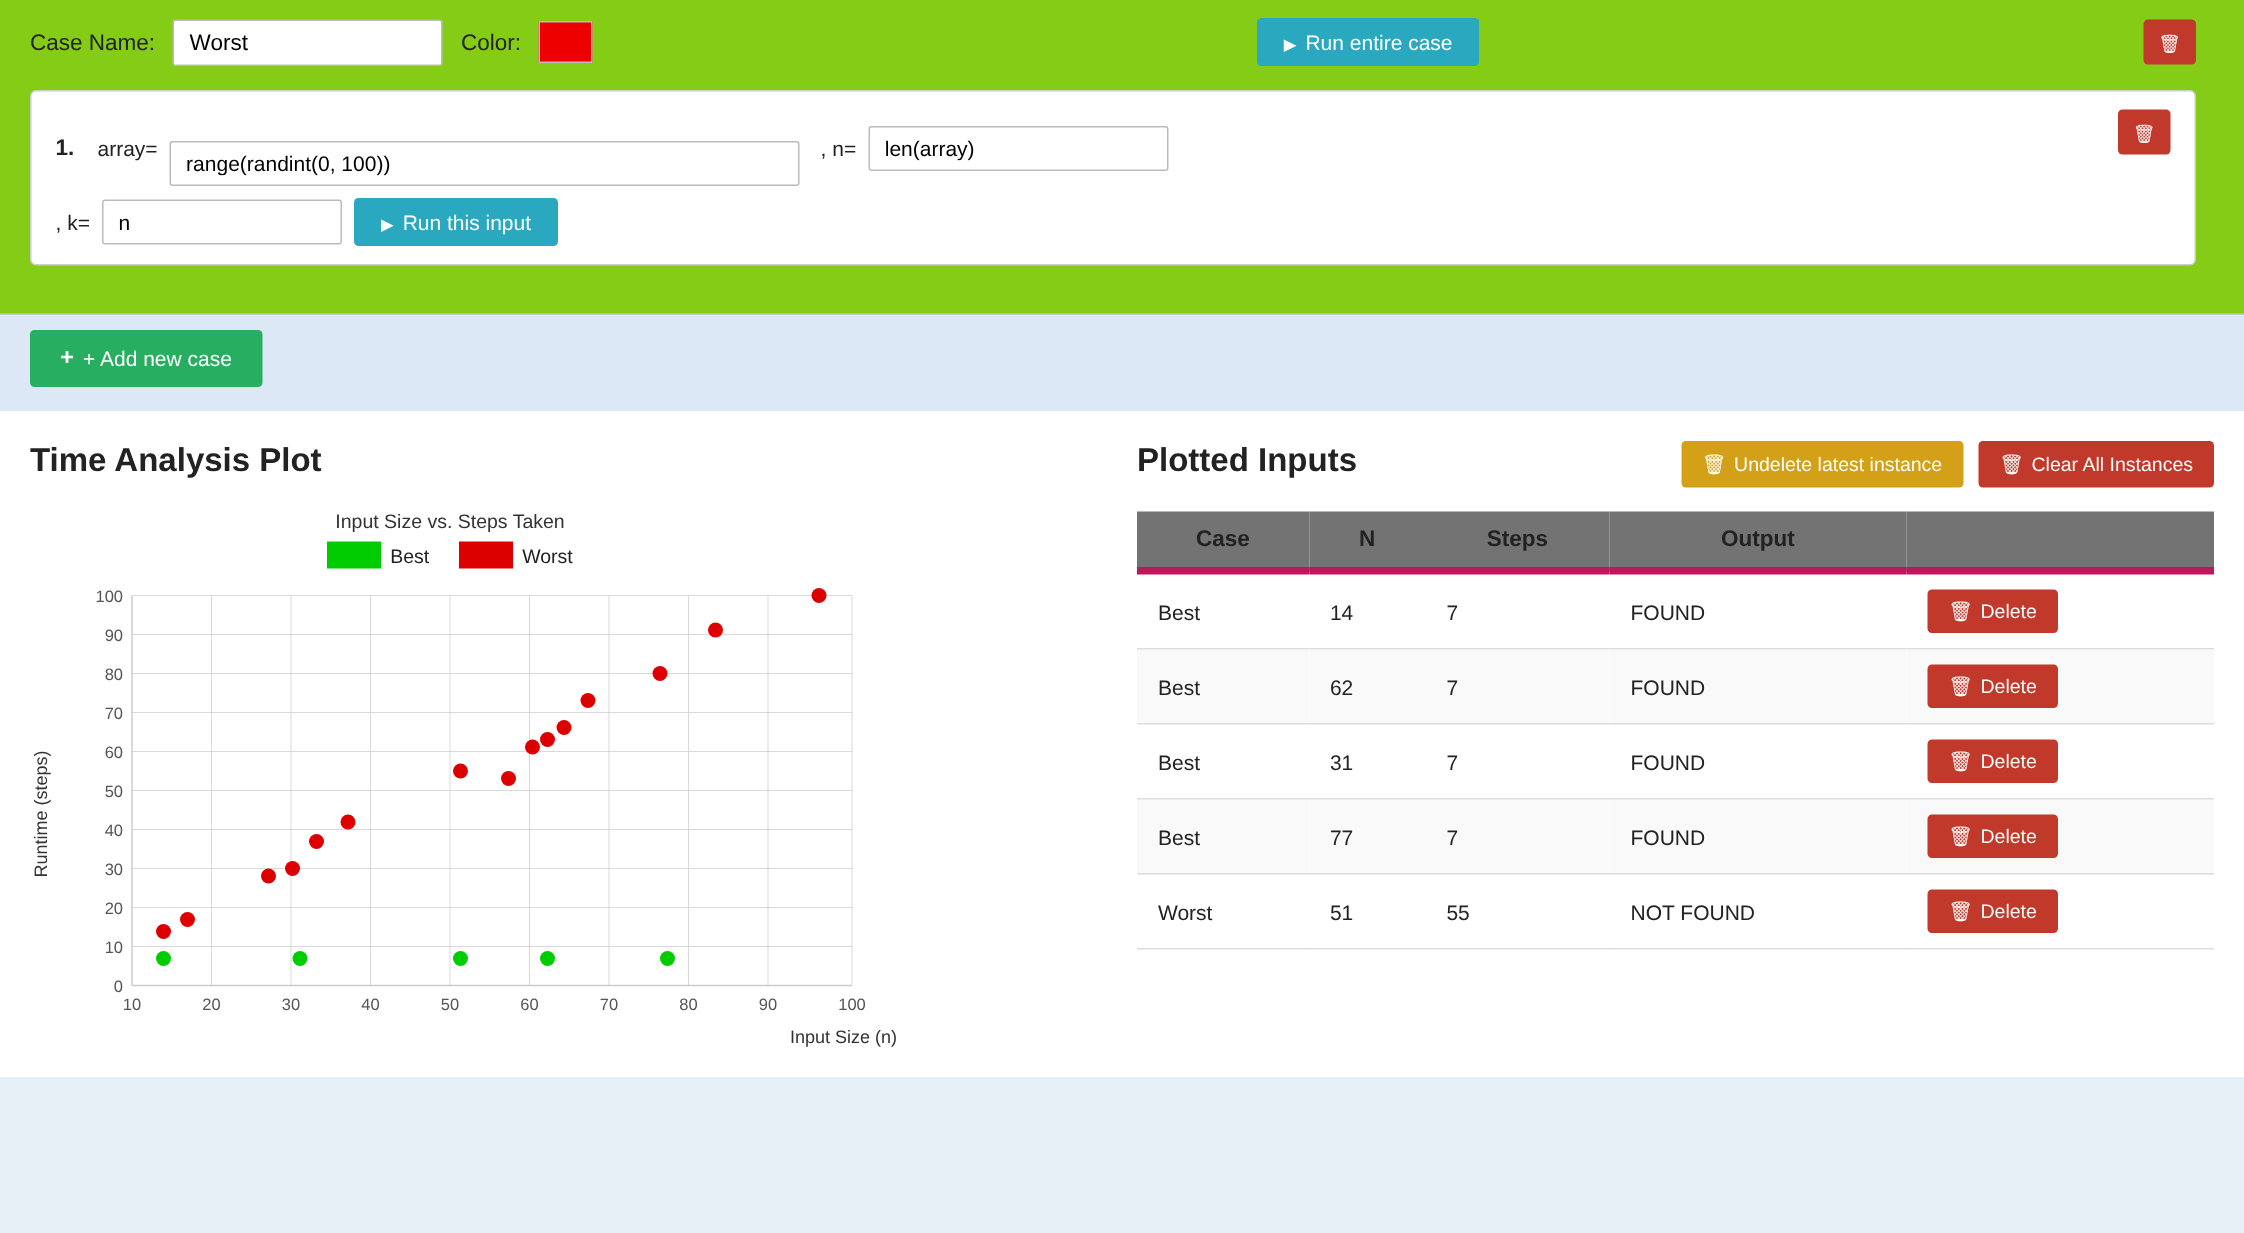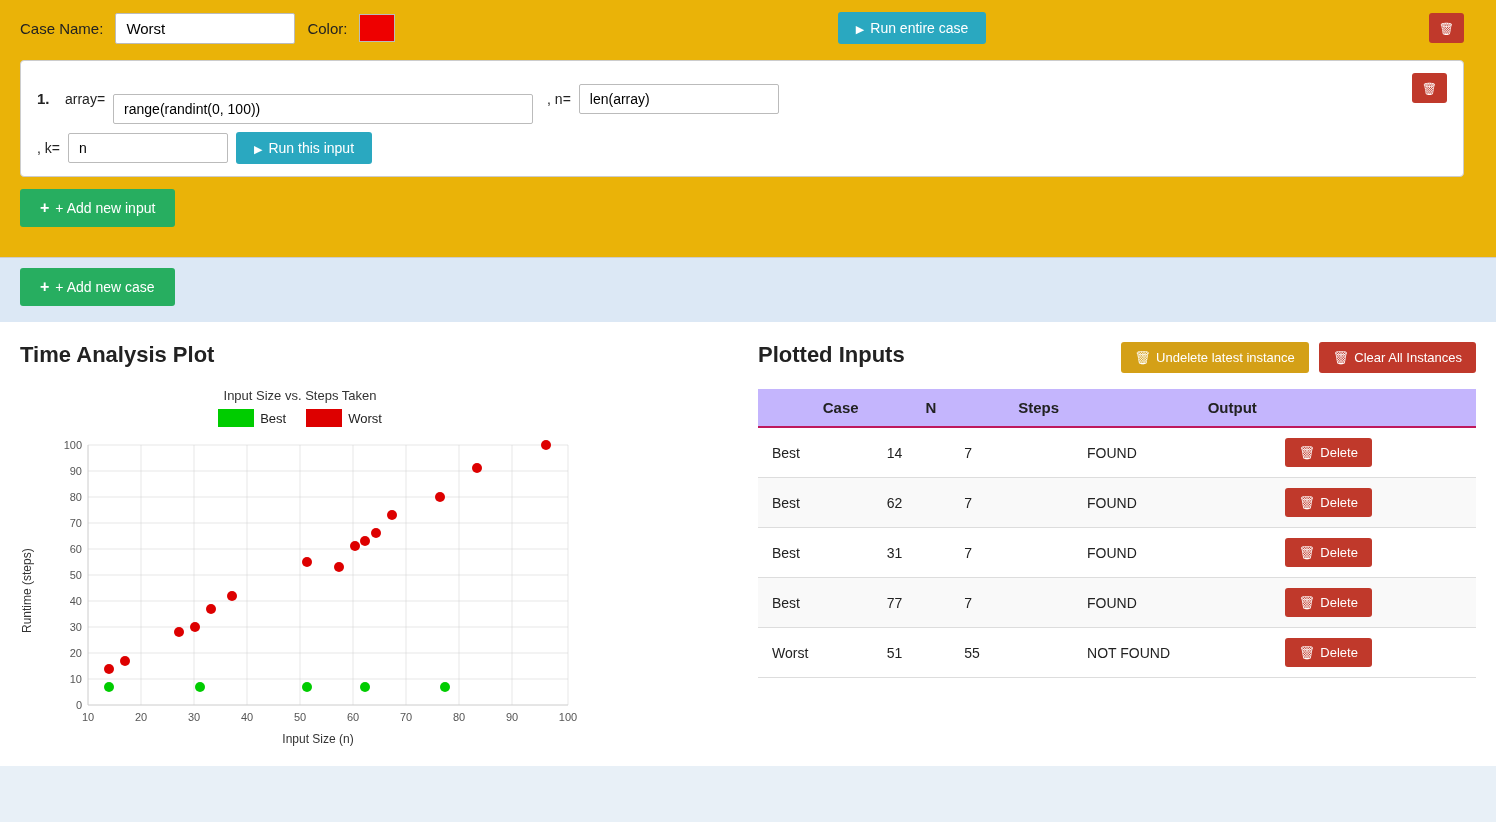--- a/index.html
+++ b/index.html
@@ -5,21 +5,21 @@
     * { box-sizing: border-box; margin: 0; padding: 0; }
     body {
       font-family: Arial, sans-serif;
       background: #e8f0f7;
       font-size: 14px;
       color: #222;
     }
 
     
     .top-section {
-      background: #eab308;
+      background: #84cc16;
       padding: 12px 32px 20px 20px;
       border-bottom: 1px solid #ccc;
     }
 
     .case-row {
       display: flex;
       align-items: center;
       gap: 12px;
       margin-bottom: 16px;
     }
@@ -257,21 +257,21 @@
       flex: 1;
       display: flex;
       flex-direction: column;
     }
 
     .chart-svg-wrap {
       position: relative;
     }
 
     .x-axis-label {
-      text-align: center;
+      text-align: right;
       font-size: 12px;
       color: #333;
       margin-top: 4px;
     }
 
     
     .plotted-section {
       flex: 1;
       min-width: 0;
     }
@@ -318,24 +318,24 @@
       gap: 5px;
     }
 
     .plotted-table {
       width: 100%;
       border-collapse: collapse;
       font-size: 14px;
     }
 
     .plotted-table th {
-      text-align: right;
+      text-align: center;
       padding: 10px 14px;
-      background: #c4b5fd;
-      border-bottom: 2px solid #be185d;
+      background: #737373;
+      border-bottom: 5px solid #be185d;
       font-weight: bold;
       font-size: 15px;
     }
 
     .plotted-table td {
       padding: 10px 14px;
       border-bottom: 1px solid #ddd;
     }
 
     .plotted-table tr:nth-child(even) td {
@@ -424,24 +424,20 @@
           </button>
         </div>
       </div>
       <button class="delete-btn-red trash-right">
         <span class="trash-icon"></span>
       </button>
     </div>
   </div>
 
   
-  <button class="add-input-btn">
-    <span class="plus-icon"></span>
-    <span>+ Add new input</span>
-  </button>
 </div>
 
 <div style="background:#dce8f5; padding: 10px 20px 16px 20px;">
   <button class="add-case-btn">
     <span class="plus-icon"></span>
     <span>+ Add new case</span>
   </button>
 </div>
 
 <div class="bottom-section">

